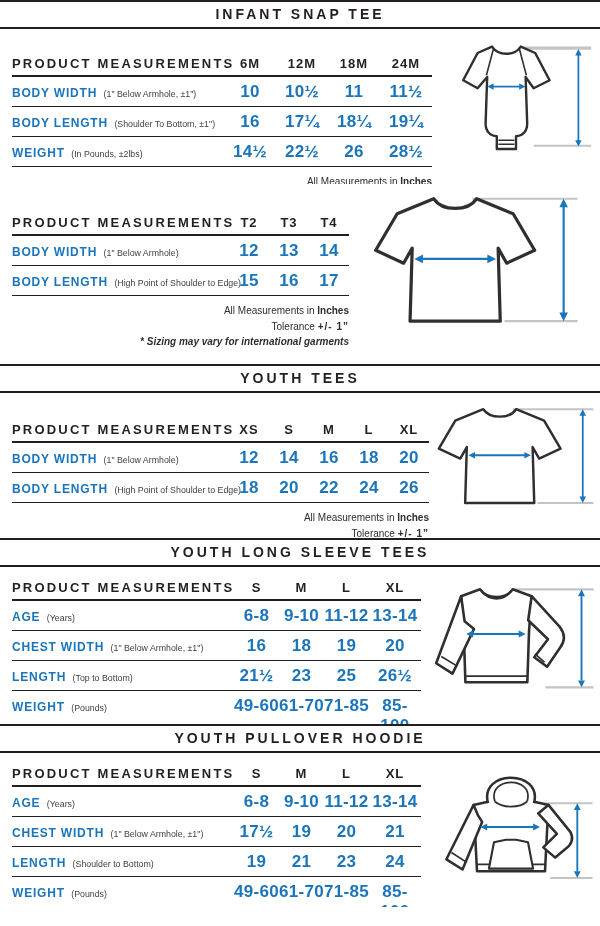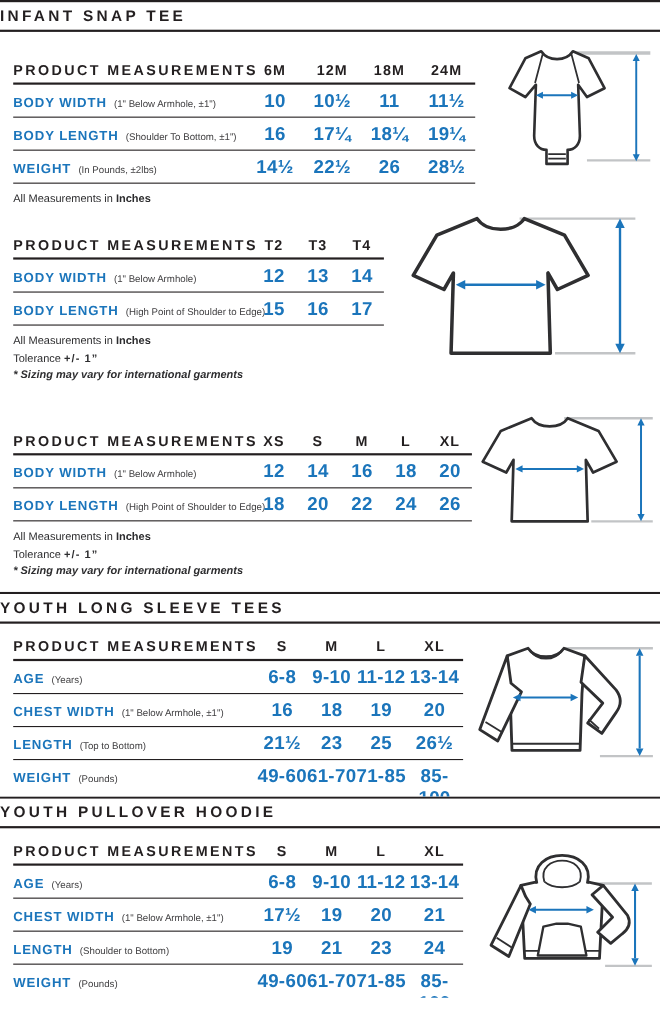--- a/index.html
+++ b/index.html
@@ -2,21 +2,21 @@
 <html><head>
 <meta charset="utf-8">
 <style>
   html,body{margin:0;padding:0;}
   body{
     width:600px;height:926px;background:#ffffff;overflow:hidden;
     font-family:"Liberation Sans", sans-serif;color:#231f20;
   }
   .sec{box-sizing:border-box;overflow:hidden;}
   .sec-s1{height:184px}.sec-s2{height:180px}.sec-s3{height:174px}.sec-s4{height:186px}.sec-s5{height:183px}
-  .sec-head{border-top:2px solid #231f20;border-bottom:2px solid #231f20;padding:4px 0 5px;text-align:left;}
+  .sec-head{border-top:2px solid #231f20;border-bottom:2px solid #231f20;padding:4px 0 5px;text-align:center;}
   .sec-title{margin:0;font-size:14px;font-weight:bold;letter-spacing:3px;}
   .sec-body{display:flex;padding:0 0 0 12px;}
   .left{flex:none;}
   .sec-s1 .left{width:420px}.sec-s2 .left{width:337px}.sec-s3 .left{width:417px}
   .sec-s4 .left,.sec-s5 .left{width:409px}
   .illus{flex:1;display:flex;justify-content:center;align-items:flex-start;padding-top:8px;}
   .sec-s2 .illus{padding-top:4px}
   .sec-s4 .illus{padding-top:12px}
   .sec-s5 .illus{padding-top:6px}
 
@@ -33,21 +33,21 @@
   .tcell{flex:none;text-align:center;}
   .sec-s1 .tcell{width:52px}
   .sec-s2 .tcell,.sec-s3 .tcell{width:40px}
   .sec-s4 .tcell,.sec-s5 .tcell{width:45px}
   .sec-s4 .trow .tcell:last-child,.sec-s5 .trow .tcell:last-child{width:52px}
   .rlabel{color:#1b75bb;font-weight:bold;font-size:12px;letter-spacing:.8px;}
   .rnote{color:#414042;font-size:8.8px;margin-left:2px;}
   .val{color:#1b75bb;font-weight:bold;font-size:17px;letter-spacing:.3px;}
 
   .fnotes{margin-top:7px;font-size:10px;color:#2d2d2f;line-height:1.55;}
-  .fn{margin:0;}
+  .fn{margin:0;text-align:right;}
   .fb{font-weight:bold;}
   .tol{letter-spacing:1px;}
   .sizing{font-weight:bold;font-style:italic;}
   svg{display:block;}
 </style>
 </head>
 <body>
 
 <section class="sec sec-s1">
   <header class="sec-head">
@@ -170,20 +170,23 @@
           <line x1="183" y1="16" x2="183" y2="118" stroke="#1b75bb" stroke-width="2"></line>
           <polygon points="183,10 179,18 187,18" fill="#1b75bb"></polygon>
           <polygon points="183,124 179,116 187,116" fill="#1b75bb"></polygon>
         </g>
       </svg>
     </div>
   </div>
 </section>
 
 <section class="sec sec-s3">
+  <header class="sec-head">
+    <h2 class="sec-title">YOUTH TEES</h2>
+  </header>
   <div class="sec-body">
     <div class="left">
       <div class="tbl">
         <div class="trow thead">
           <div class="tlabel th">PRODUCT MEASUREMENTS</div>
           <div class="tcell th">XS</div>
           <div class="tcell th">S</div>
           <div class="tcell th">M</div>
           <div class="tcell th">L</div>
           <div class="tcell th">XL</div>

